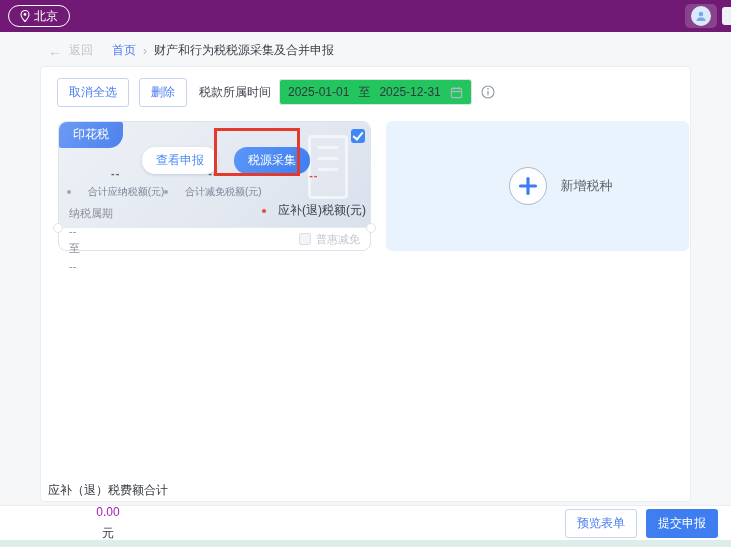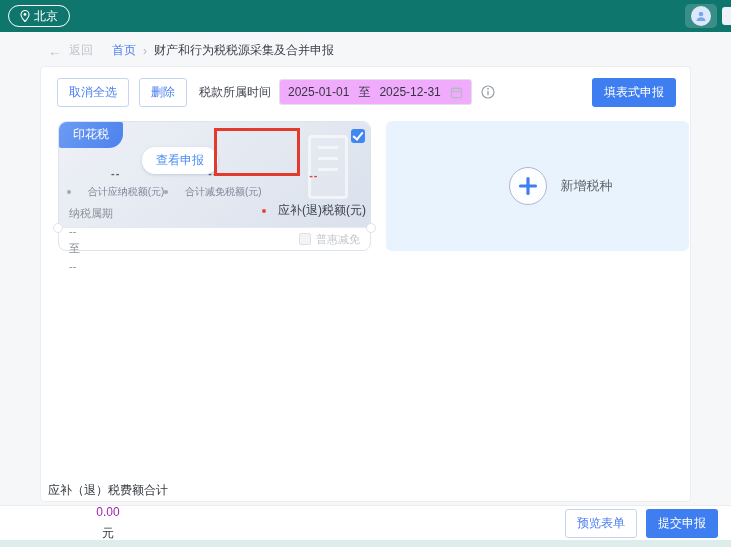--- a/index.html
+++ b/index.html
@@ -1,20 +1,20 @@
 <!DOCTYPE html>
 <html><head>
 <meta charset="utf-8">
 <style>
   * { margin:0; padding:0; box-sizing:border-box; }
   body { font-family:"Liberation Sans", sans-serif; }
   .screen { position:relative; width:731px; height:547px; background:#f6f7f9; overflow:hidden; }
 
   
-  .topbar { position:absolute; left:0; top:0; width:731px; height:32px; background:#0f766e; }
+  .topbar { position:absolute; left:0; top:0; width:731px; height:32px; background:#701a75; }
   .loc-pill { position:absolute; left:8px; top:5px; height:22px; display:flex; align-items:center; gap:4px;
               padding:0 11px; border:1px solid #ffffff; border-radius:11px; color:#fff; font-size:12px; cursor:pointer; }
   .avatar-wrap { position:absolute; right:14px; top:4px; width:32px; height:24px; background:rgba(255,255,255,.18);
                  border-radius:5px; display:flex; align-items:center; justify-content:center; cursor:pointer; }
   .avatar { width:20px; height:20px; border-radius:50%; background:#dce9fb; display:flex; align-items:center; justify-content:center; }
   .edge-frag { position:absolute; right:0; top:7px; width:9px; height:18px; background:#eef2f8; border-radius:3px 0 0 3px; }
 
   
   .breadcrumb { position:absolute; left:48px; top:42px; display:flex; align-items:center; gap:7px; font-size:12px; }
   .bc-back-arrow { color:#c0c4cc; font-size:14px; cursor:pointer; }
@@ -27,21 +27,21 @@
   .panel { position:absolute; left:40px; top:66px; width:651px; height:436px; background:#fff;
            border:1px solid #ebedf1; border-radius:4px; }
 
   
   .toolbar { position:absolute; left:16px; right:14px; top:11px; height:28px; display:flex; align-items:center; }
   .btn-outline { background:#fff; border:1px solid #c6d4f2; color:#4a7df0; font-size:12px; padding:5px 11px;
                  border-radius:3px; cursor:pointer; font-family:inherit; }
   .btn-outline + .btn-outline { margin-left:10px; }
   .tb-label { font-size:12px; color:#41454d; margin-left:12px; }
   .date-box { display:flex; align-items:center; gap:9px; border:1px solid #dfe3e8; border-radius:3px;
-              height:26px; padding:0 8px; margin-left:8px; font-size:12px; color:#33373f; background:#f0abfc; cursor:pointer; }
+              height:26px; padding:0 8px; margin-left:8px; font-size:12px; color:#33373f; background:#22c55e; cursor:pointer; }
   .date-to { color:#33373f; }
   .info-wrap { margin-left:9px; display:flex; align-items:center; cursor:pointer; }
   .tb-spacer { flex:1; }
   .btn-primary { background:#3f7ef0; border:none; color:#fff; font-size:12px; padding:6px 12px;
                  border-radius:3px; cursor:pointer; font-family:inherit; }
 
   
   .tax-card { position:absolute; left:17px; top:54px; width:313px; height:130px; border:1px solid #dfe3ea;
               border-radius:8px; background:#fff; cursor:pointer; }
   .card-top { position:absolute; left:0; top:0; right:0; height:124px; border-radius:8px 8px 0 0;
@@ -150,32 +150,32 @@
         </svg>
       </div>
       <span class="info-wrap">
         <svg width="14" height="14" viewBox="0 0 14 14">
           <circle cx="7" cy="7" r="6" fill="none" stroke="#9aa0a8" stroke-width="1.2"></circle>
           <line x1="7" y1="6" x2="7" y2="10.2" stroke="#9aa0a8" stroke-width="1.3"></line>
           <circle cx="7" cy="3.8" r="0.9" fill="#9aa0a8"></circle>
         </svg>
       </span>
       <span class="tb-spacer"></span>
-      <button class="btn-primary">填表式申报</button>
     </div>
 
     <div class="tax-card">
       <div class="card-top">
         <div class="ghost-doc">
             <i></i>
             <i></i>
             <i></i>
           </div>
         <div class="card-btn-row">
           <button class="pill-btn pill-white">查看申报</button>
+          <button class="pill-btn pill-blue">税源采集</button>
         </div>
         <div class="stat-row">
           <div class="stat-col c1">
             <div class="stat-val">--</div>
             <div class="stat-lab">
                 <span class="dot"></span>
                 <span>合计应纳税额(元)</span>
               </div>
           </div>
           <div class="stat-col c2">

